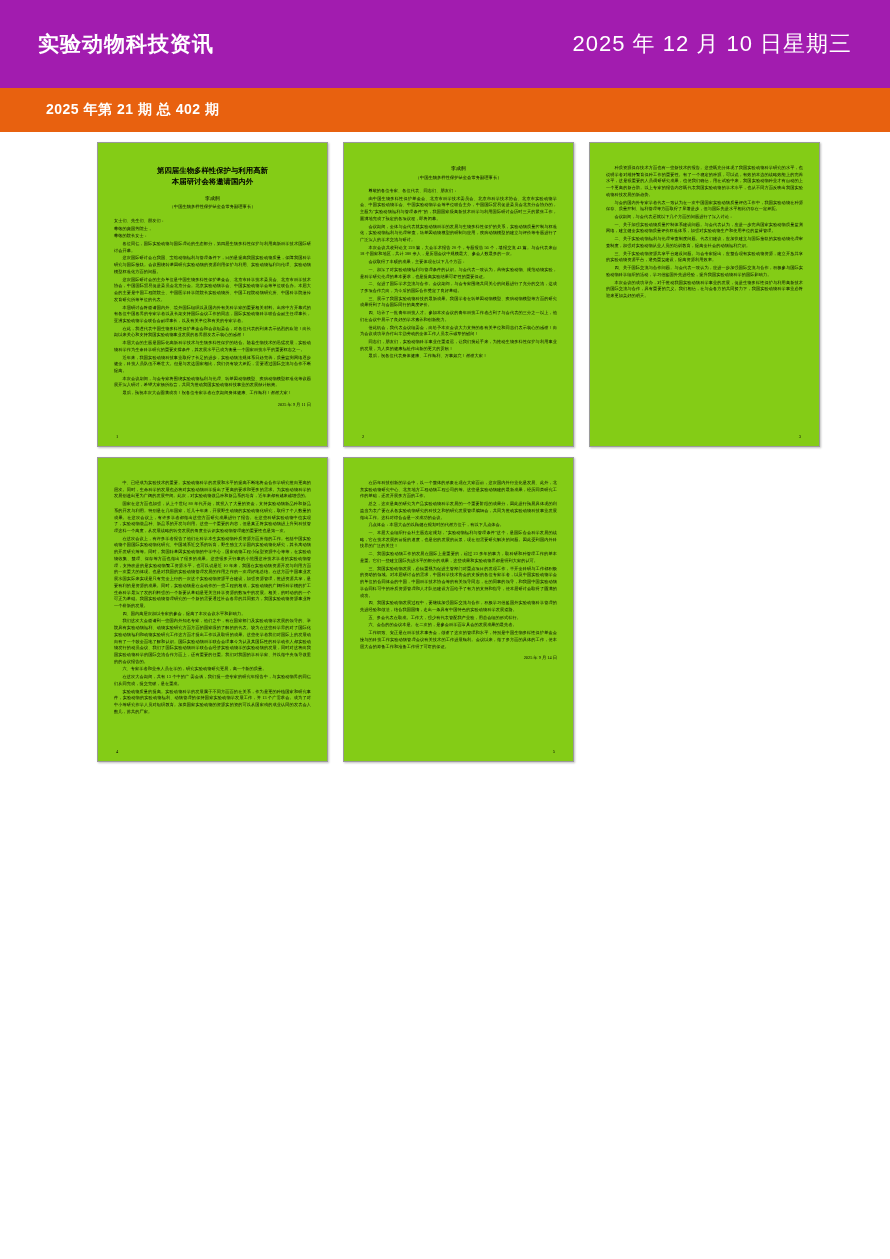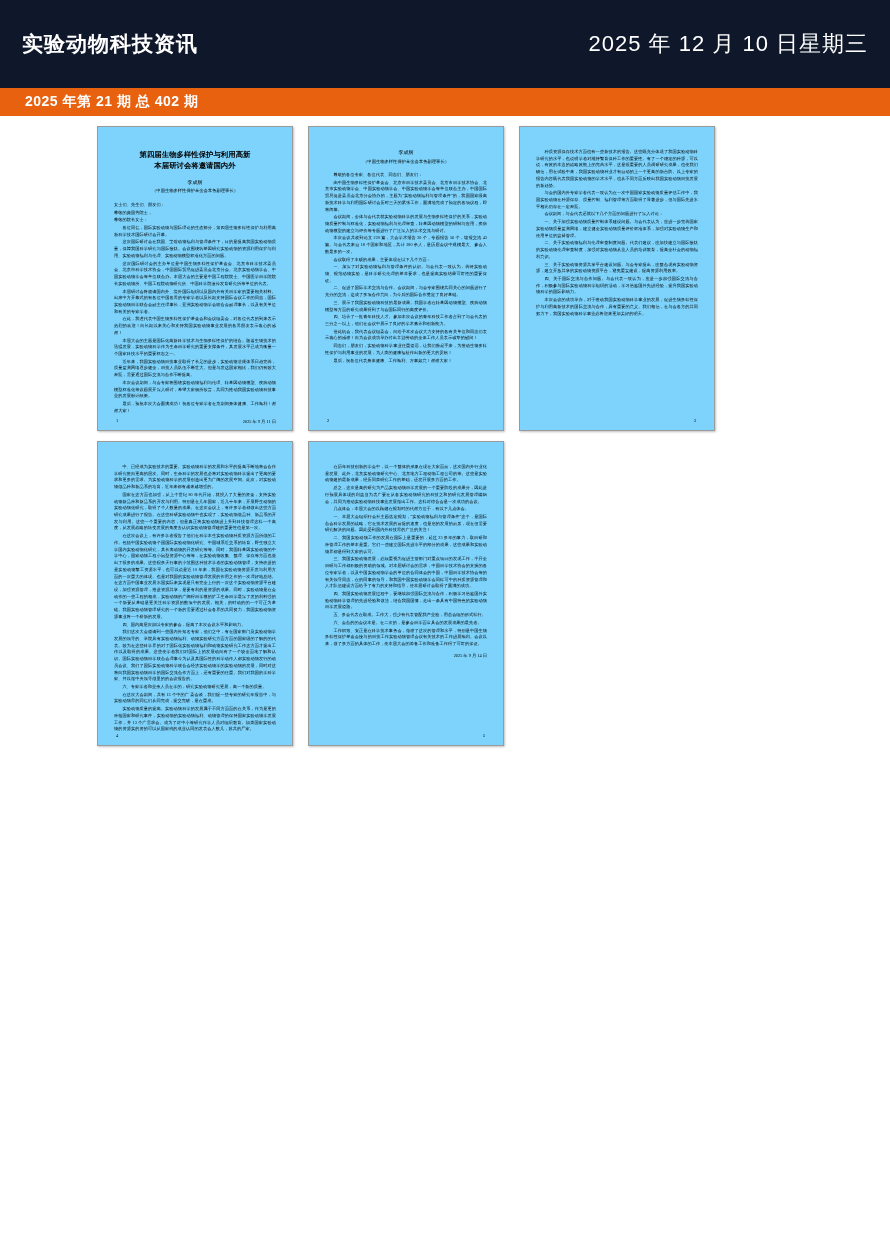--- a/index.html
+++ b/index.html
@@ -15,45 +15,45 @@
   }
   .page {
     position: relative;
     width: 890px;
     height: 1259px;
     background: #ffffff;
   }
   
   .header {
     height: 88px;
-    background: #0f172a;
+    background: #a21caf;
     display: flex;
     align-items: center;
     justify-content: space-between;
-    padding: 0 22px;
+    padding: 0 38px;
     box-sizing: border-box;
   }
   .header-title {
     color: #ffffff;
     font-size: 21px;
     font-weight: bold;
     letter-spacing: 1px;
   }
   .header-date {
     color: #ffffff;
     font-size: 22px;
     letter-spacing: 1px;
     margin-left: 44px;
   }
   .subbar {
-    height: 28px;
+    height: 44px;
     background: #e8610f;
     display: flex;
     align-items: center;
-    padding: 0 25px;
+    padding: 0 46px;
     box-sizing: border-box;
   }
   .subbar-text {
     color: #ffffff;
     font-size: 14px;
     font-weight: bold;
     letter-spacing: 0.5px;
   }
   
   .sheet-area {
@@ -61,23 +61,23 @@
     padding: 10px 0 0 0;
   }
   .row {
     display: flex;
     justify-content: flex-start;
     gap: 15px;
     padding-left: 97px;
     margin-bottom: 10px;
   }
   .sheet {
-    width: 196px;
+    width: 231px;
     height: 305px;
-    background: #7dd3fc;
+    background: #84cc16;
     border: 1px solid #9a9a9a;
     box-shadow: 1px 1px 2px rgba(0,0,0,0.25);
     box-sizing: border-box;
     padding: 22px 16px 16px 16px;
     position: relative;
     overflow: hidden;
   }
   .sheet-title {
     text-align: center;
     font-size: 7.4px;

